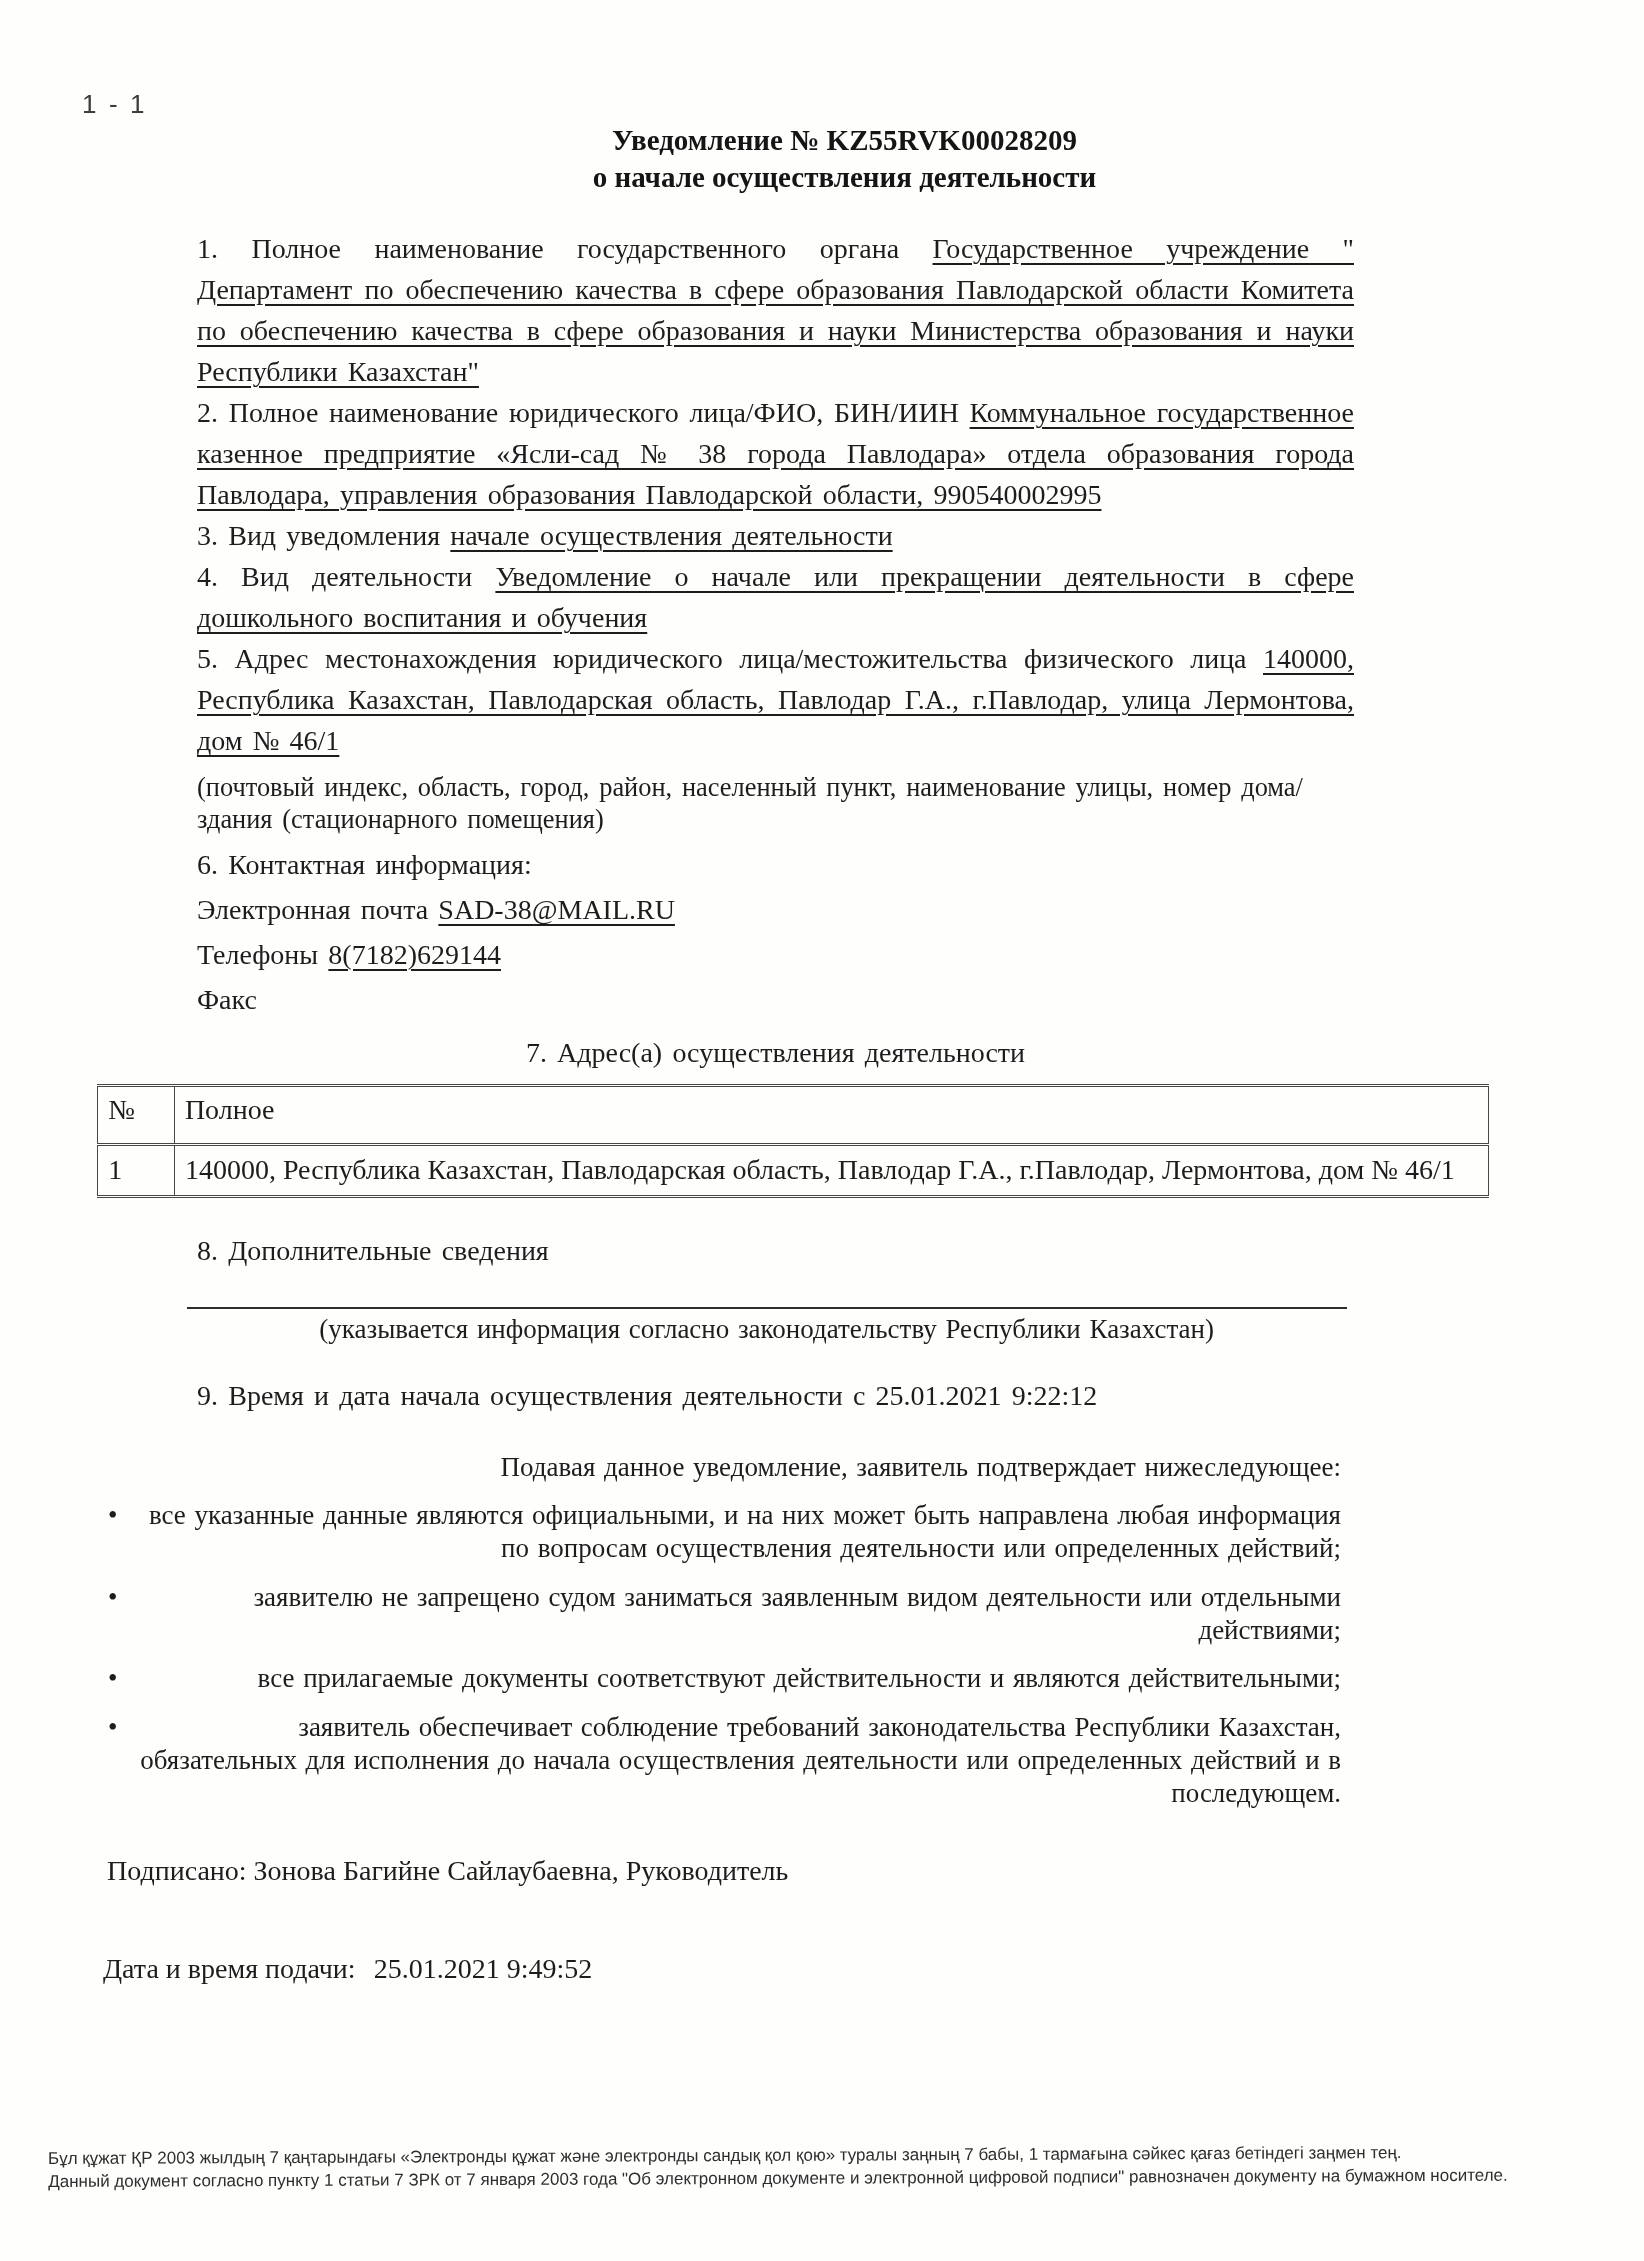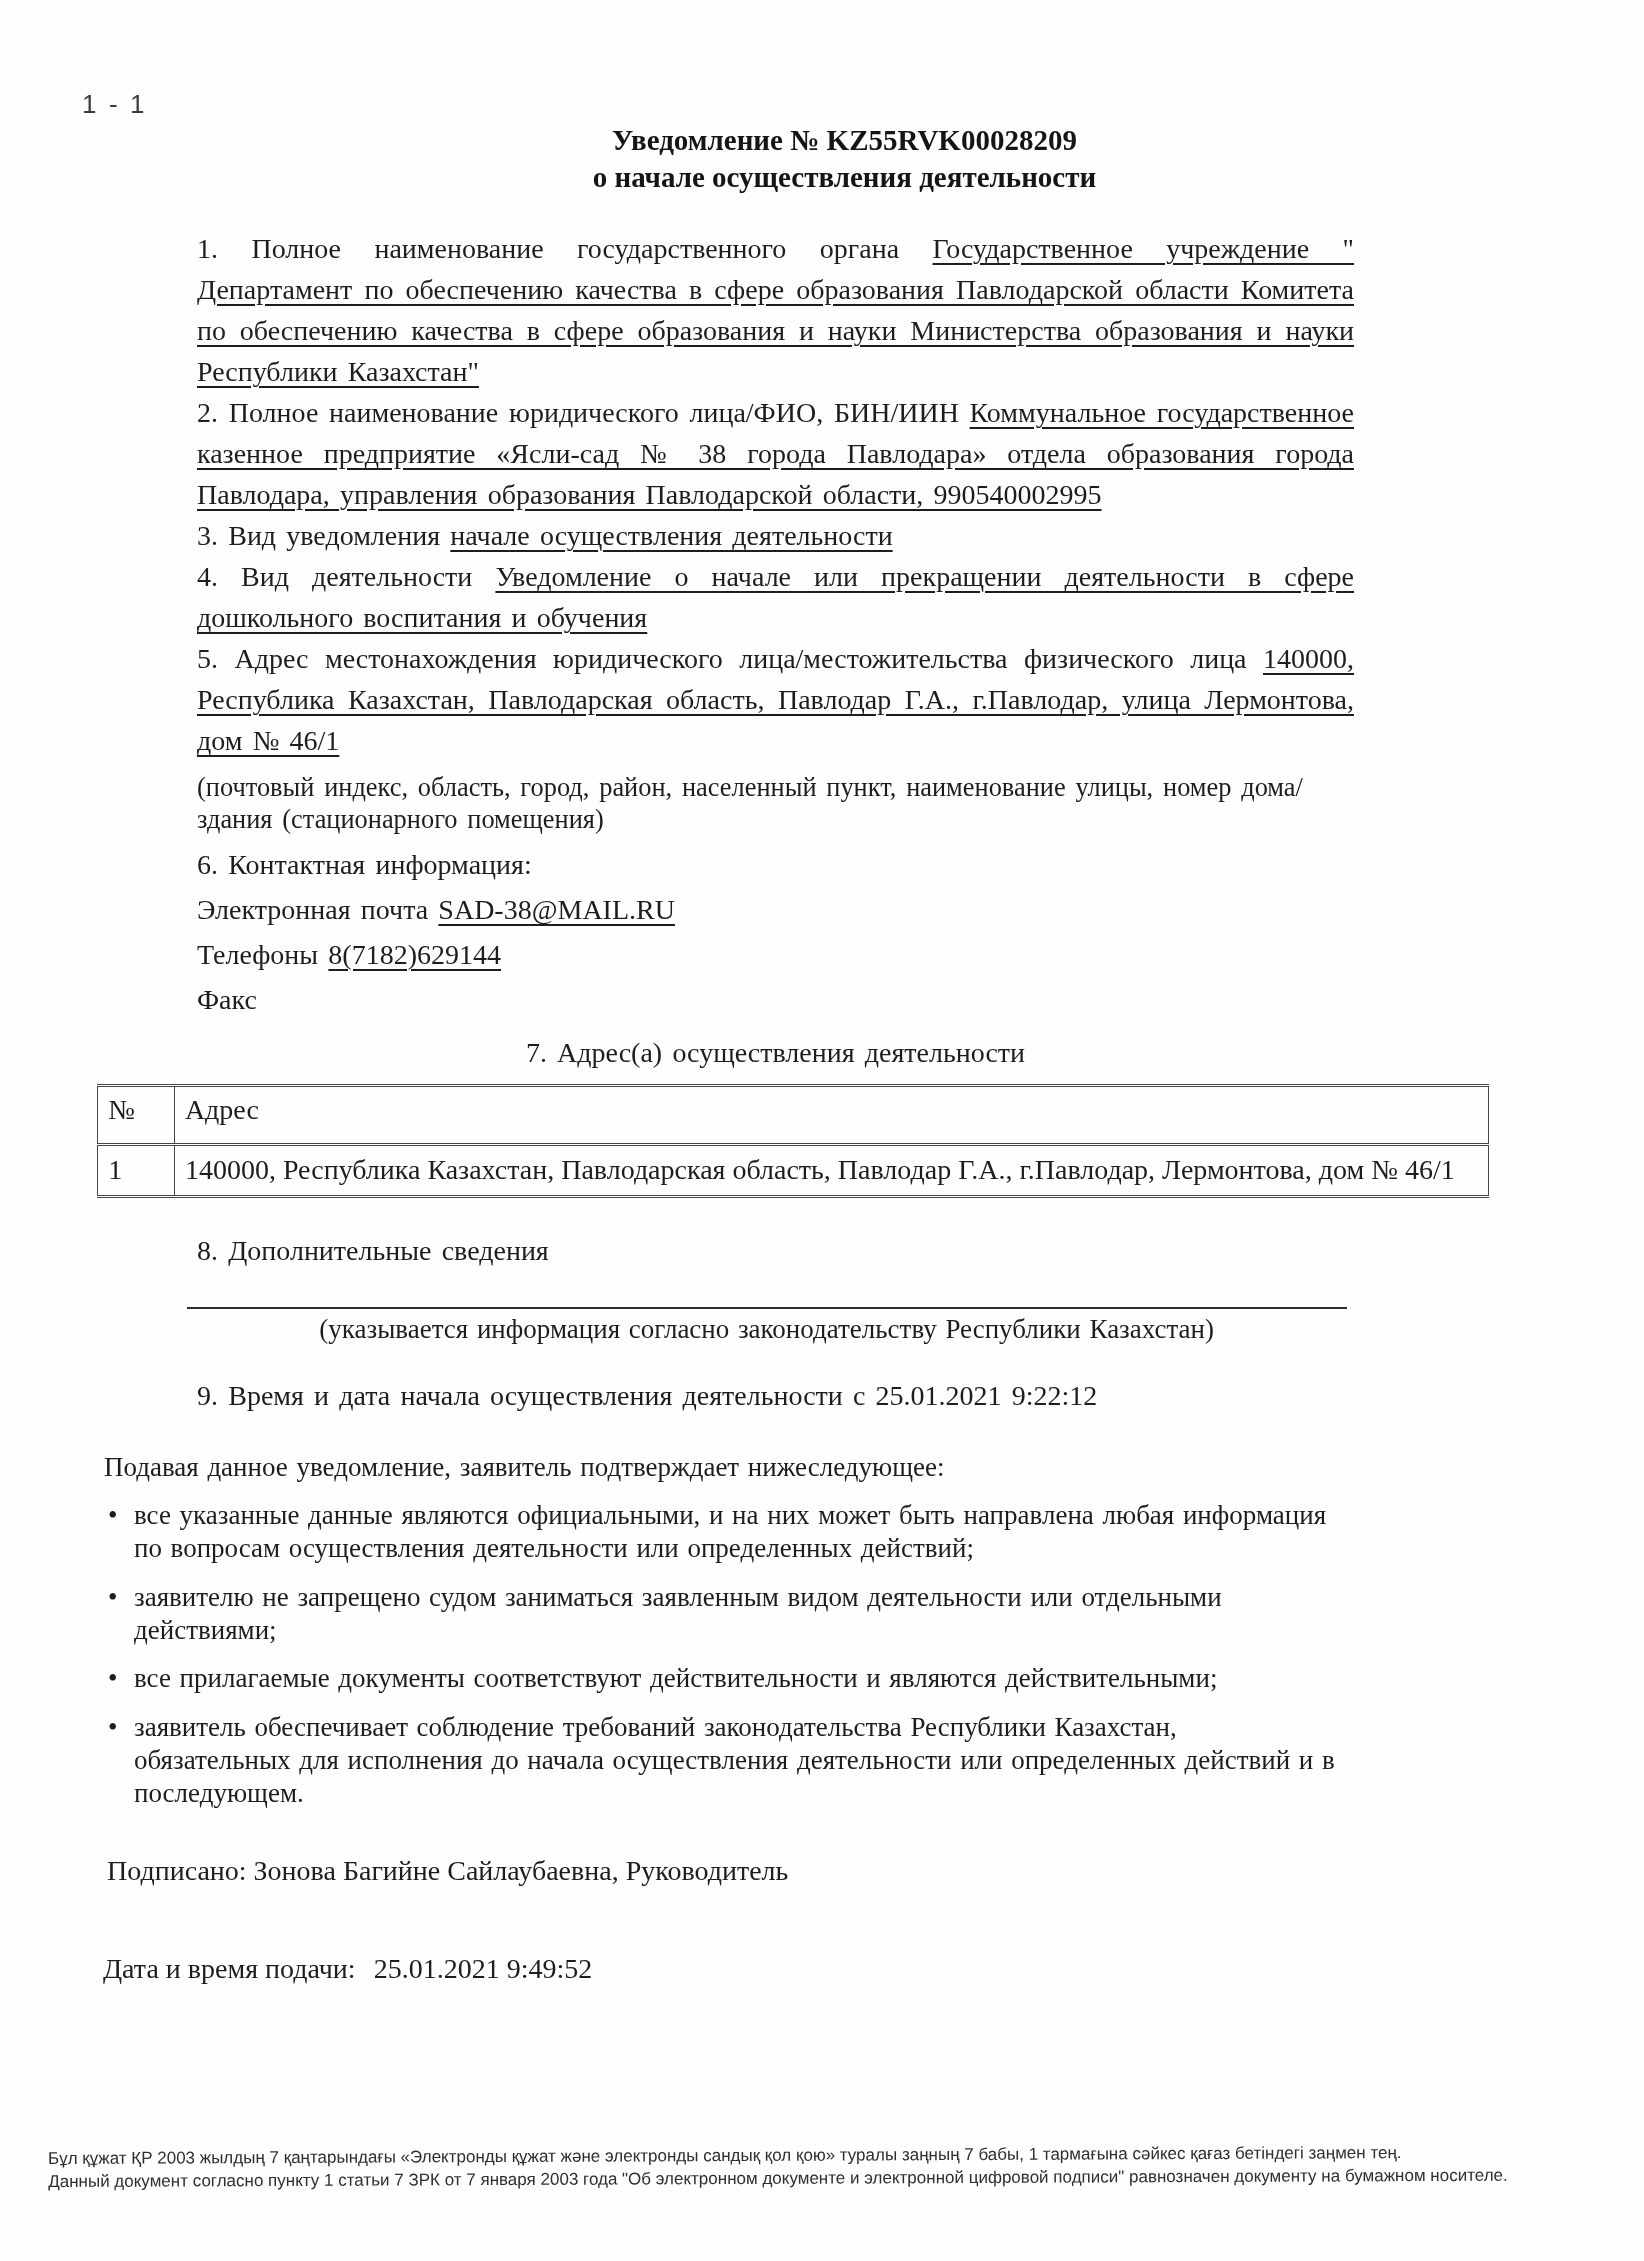--- a/index.html
+++ b/index.html
@@ -83,21 +83,21 @@
     text-align: center;
     font-size: 27px;
     line-height: 40px;
     word-spacing: 1.9px;
   }
   .h9 { margin-top: 26px !important; text-align: left; }
   .decl {
     margin: 35px 303px 0 104px;
     font-size: 27px;
     line-height: 33px;
-    text-align: left;
+    text-align: right;
   }
   .decl-intro { margin: 0; word-spacing: 1.9px; }
   .bullet {
     position: relative;
     margin: 15.5px 0 0 0;
     padding-left: 30px;
     word-spacing: 1.9px;
   }
   .bullet::before {
     content: "\2022";
@@ -165,21 +165,21 @@
     <p class="contact-line">Факс</p>
 
     <p class="h7">7. Адрес(а) осуществления деятельности</p>
   </div>
 
   <div class="table-wrap">
     <table class="addr">
       <thead>
         <tr>
           <th class="col-num">№</th>
-          <th>Адрес</th>
+          <th>Полное</th>
         </tr>
       </thead>
       <tbody>
         <tr>
           <td class="col-num">1</td>
           <td class="cell-address">140000, Республика Казахстан, Павлодарская область, Павлодар Г.А., г.Павлодар, Лермонтова, дом № 46/1</td>
         </tr>
       </tbody>
     </table>
   </div>

